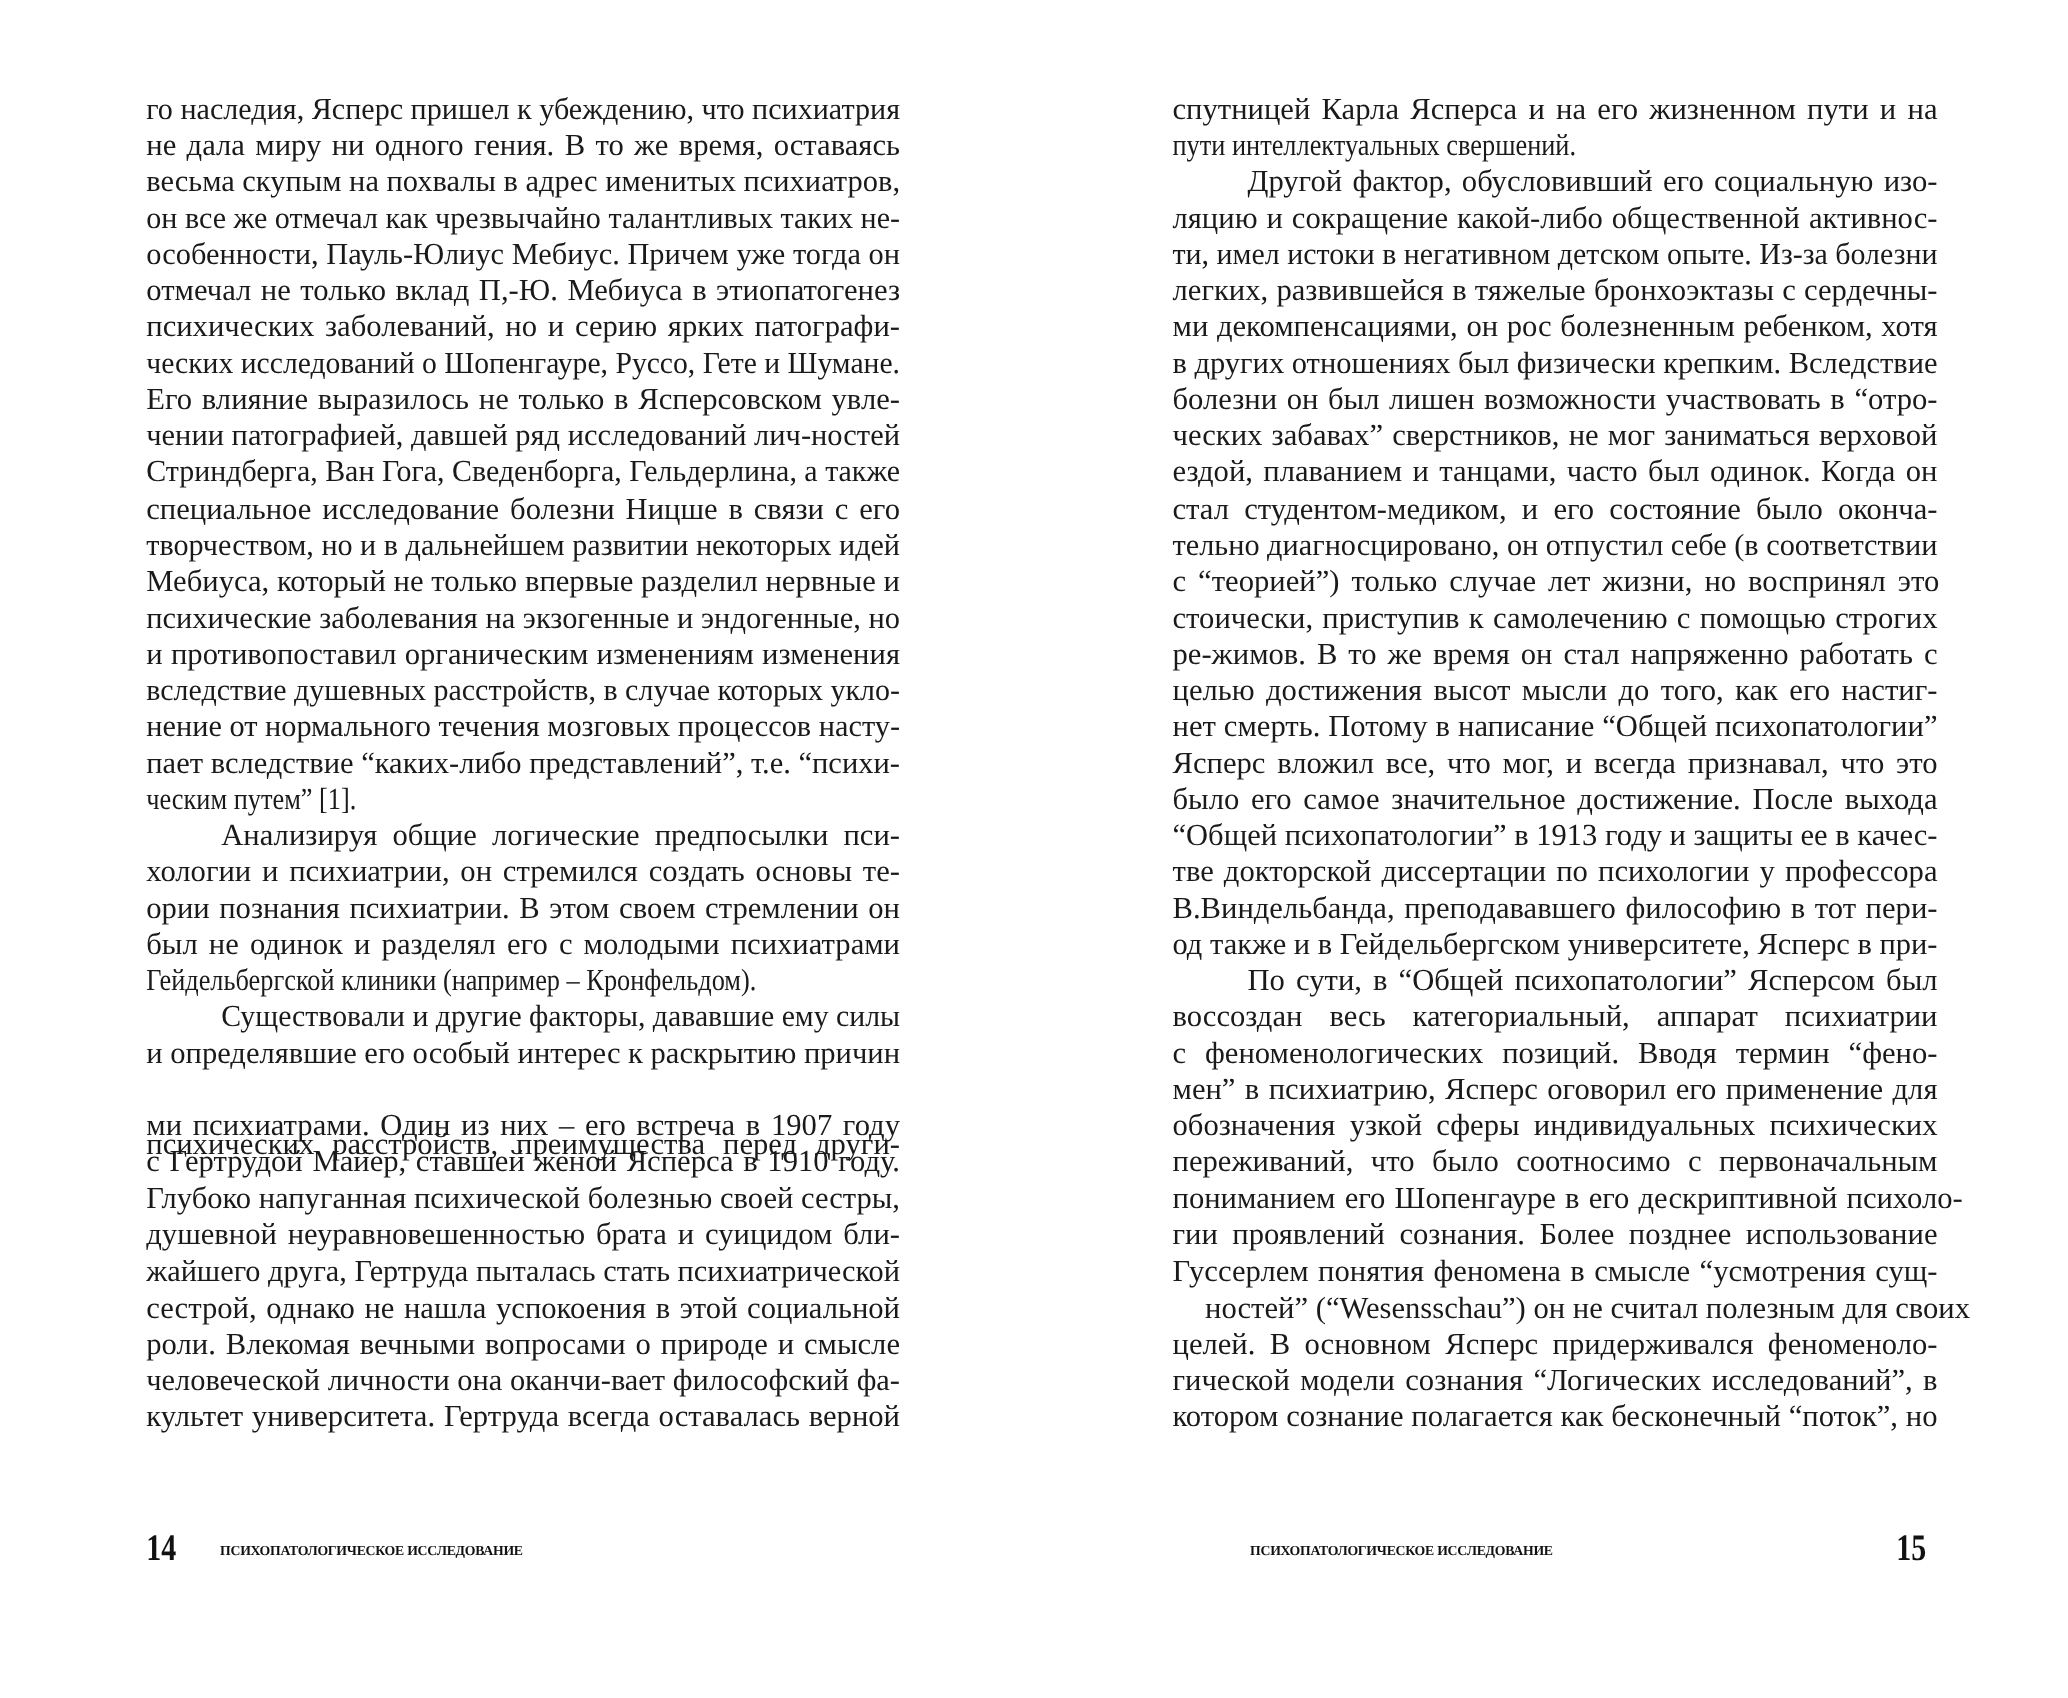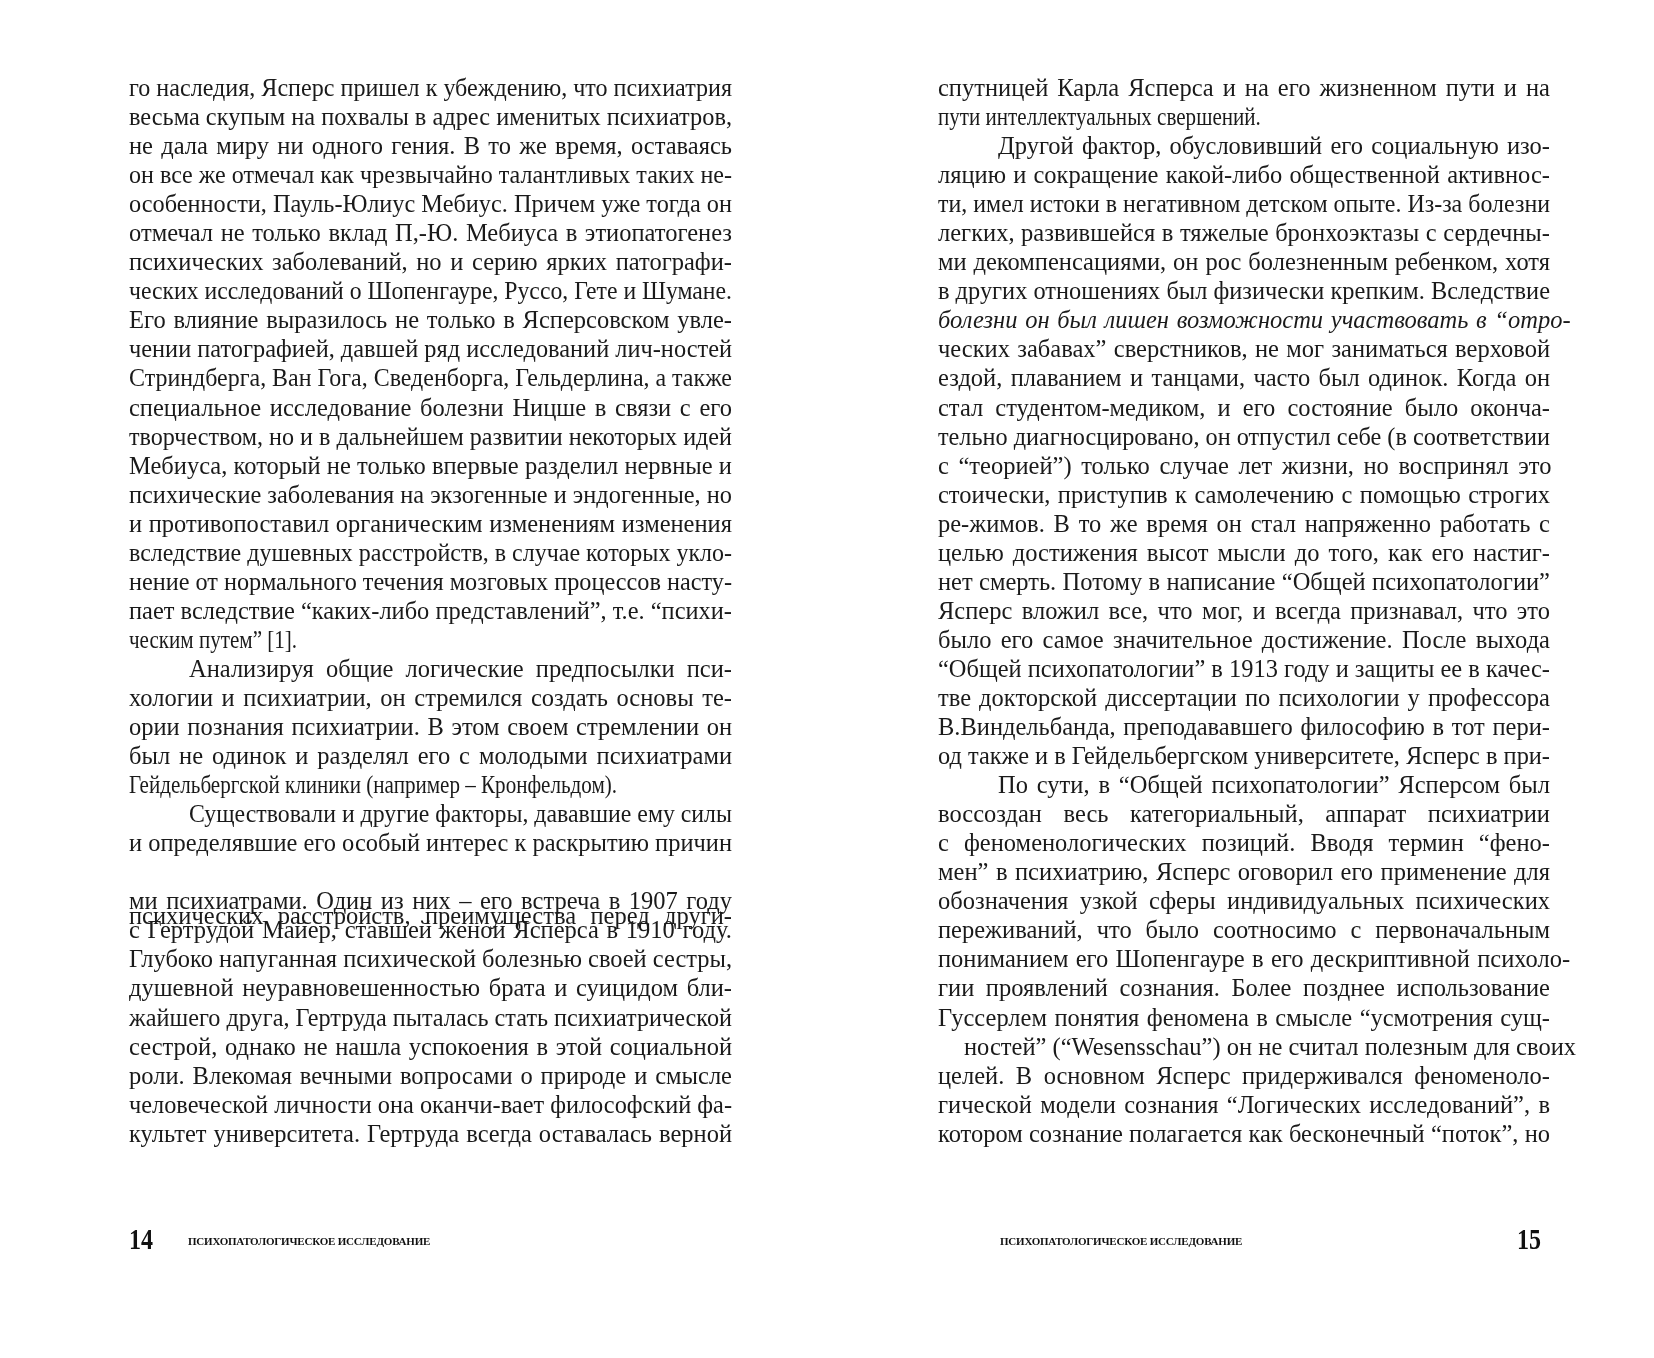--- a/index.html
+++ b/index.html
@@ -1,20 +1,20 @@
 <!DOCTYPE html>
 <html><head>
 <meta charset="utf-8">
 <style>
   html, body { margin: 0; padding: 0; background: #ffffff; }
   body { width: 1654px; height: 1358px; position: relative; overflow: hidden; }
   .page {
     position: absolute; top: 0; height: 1358px; width: 827px;
   }
-  .page-left { left: 16px; }
+  .page-left { left: 4px; }
   .page-right { left: 827px; }
   .column {
     position: absolute;
     top: 73px;
     font-family: "Liberation Serif", "DejaVu Serif", serif;
     font-size: 24.5px;
     line-height: 29.05px;
     color: #1a1a1a;
     text-align: justify;
     text-align-last: justify;
@@ -50,22 +50,22 @@
   .page-left .running-title { left: 172px; }
   .page-right .running-title { left: 173px; }
   .page-right .page-num { left: 690px; }
 </style>
 </head>
 <body>
 
 <div class="page page-left">
   <div class="column" id="left-column">
       <div class="line"><span class="line-inner" style="transform: scaleX(0.983687);">го наследия, Ясперс пришел к убеждению, что психиатрия</span></div>
+      <div class="line"><span class="line-inner" style="transform: scaleX(1); word-spacing: 2.17188px;">не дала миру ни одного гения. В то же время, оставаясь</span></div>
       <div class="line"><span class="line-inner" style="transform: scaleX(0.99446);">весьма скупым на похвалы в адрес именитых психиатров,</span></div>
-      <div class="line"><span class="line-inner" style="transform: scaleX(1); word-spacing: 2.17188px;">не дала миру ни одного гения. В то же время, оставаясь</span></div>
       <div class="line"><span class="line-inner" style="transform: scaleX(0.981935);">он все же отмечал как чрезвычайно талантливых таких не-</span></div>
       <div class="line"><span class="line-inner" style="transform: scaleX(0.992567);">особенности, Пауль-Юлиус Мебиус. Причем уже тогда он</span></div>
       <div class="line"><span class="line-inner" style="transform: scaleX(1); word-spacing: 1.46429px;">отмечал не только вклад П,-Ю. Мебиуса в этиопатогенез</span></div>
       <div class="line"><span class="line-inner" style="transform: scaleX(1); word-spacing: 2.48958px;">психических заболеваний, но и серию ярких патографи-</span></div>
       <div class="line"><span class="line-inner" style="transform: scaleX(0.96797);">ческих исследований о Шопенгауре, Руссо, Гете и Шумане.</span></div>
       <div class="line"><span class="line-inner" style="transform: scaleX(1); word-spacing: 1.66964px;">Его влияние выразилось не только в Ясперсовском увле-</span></div>
       <div class="line"><span class="line-inner" style="transform: scaleX(0.994511);">чении патографией, давшей ряд исследований лич-ностей</span></div>
       <div class="line"><span class="line-inner" style="transform: scaleX(0.977508);">Стриндберга, Ван Гога, Сведенборга, Гельдерлина, а также</span></div>
       <div class="line"><span class="line-inner" style="transform: scaleX(1); word-spacing: 2.55804px;">специальное исследование болезни Ницше в связи с его</span></div>
       <div class="line"><span class="line-inner" style="transform: scaleX(0.984389);">творчеством, но и в дальнейшем развитии некоторых идей</span></div>
@@ -103,21 +103,21 @@
 <div class="page page-right">
   <div class="column" id="right-column">
       <div class="line"><span class="line-inner" style="transform: scaleX(1); word-spacing: 2.89236px;">спутницей Карла Ясперса и на его жизненном пути и на</span></div>
       <div class="line last"><span class="line-inner" style="transform: scaleX(0.86);">пути интеллектуальных свершений.</span></div>
       <div class="line indent"><span class="line-inner" style="transform: scaleX(1); word-spacing: 2.1px;">Другой фактор, обусловивший его социальную изо-</span></div>
       <div class="line"><span class="line-inner" style="transform: scaleX(1); word-spacing: 1.04688px;">ляцию и сокращение какой-либо общественной активнос-</span></div>
       <div class="line"><span class="line-inner" style="transform: scaleX(0.977026);">ти, имел истоки в негативном детском опыте. Из-за болезни</span></div>
       <div class="line"><span class="line-inner" style="transform: scaleX(1); word-spacing: 0.450521px;">легких, развившейся в тяжелые бронхоэктазы с сердечны-</span></div>
       <div class="line"><span class="line-inner" style="transform: scaleX(1); word-spacing: 0.791667px;">ми декомпенсациями, он рос болезненным ребенком, хотя</span></div>
       <div class="line"><span class="line-inner" style="transform: scaleX(0.99535);">в других отношениях был физически крепким. Вследствие</span></div>
-      <div class="line"><span class="line-inner" style="transform: scaleX(1); word-spacing: 1.56027px; font-style: italic;">болезни он был лишен возможности участвовать в “отро-</span></div>
+      <div class="line"><span class="line-inner" style="transform: scaleX(1); word-spacing: 1.56027px;">болезни он был лишен возможности участвовать в “отро-</span></div>
       <div class="line"><span class="line-inner" style="transform: scaleX(1); word-spacing: 1.21615px;">ческих забавах” сверстников, не мог заниматься верховой</span></div>
       <div class="line"><span class="line-inner" style="transform: scaleX(1); word-spacing: 2.20117px;">ездой, плаванием и танцами, часто был одинок. Когда он</span></div>
       <div class="line"><span class="line-inner" style="transform: scaleX(1); word-spacing: 6.04167px;">стал студентом-медиком, и его состояние было оконча-</span></div>
       <div class="line"><span class="line-inner" style="transform: scaleX(0.989841);">тельно диагносцировано, он отпустил себе (в соответствии</span></div>
       <div class="line"><span class="line-inner" style="transform: scaleX(1); word-spacing: 3.48047px;">с “теорией”) только случае лет жизни, но воспринял это</span></div>
       <div class="line"><span class="line-inner" style="transform: scaleX(1); word-spacing: 1.29688px;">стоически, приступив к самолечению с помощью строгих</span></div>
       <div class="line"><span class="line-inner" style="transform: scaleX(1); word-spacing: 2.65104px;">ре-жимов. В то же время он стал напряженно работать с</span></div>
       <div class="line"><span class="line-inner" style="transform: scaleX(1); word-spacing: 2.96094px;">целью достижения высот мысли до того, как его настиг-</span></div>
       <div class="line"><span class="line-inner" style="transform: scaleX(1); word-spacing: 0.231771px;">нет смерть. Потому в написание “Общей психопатологии”</span></div>
       <div class="line"><span class="line-inner" style="transform: scaleX(1); word-spacing: 3.30729px;">Ясперс вложил все, что мог, и всегда признавал, что это</span></div>

